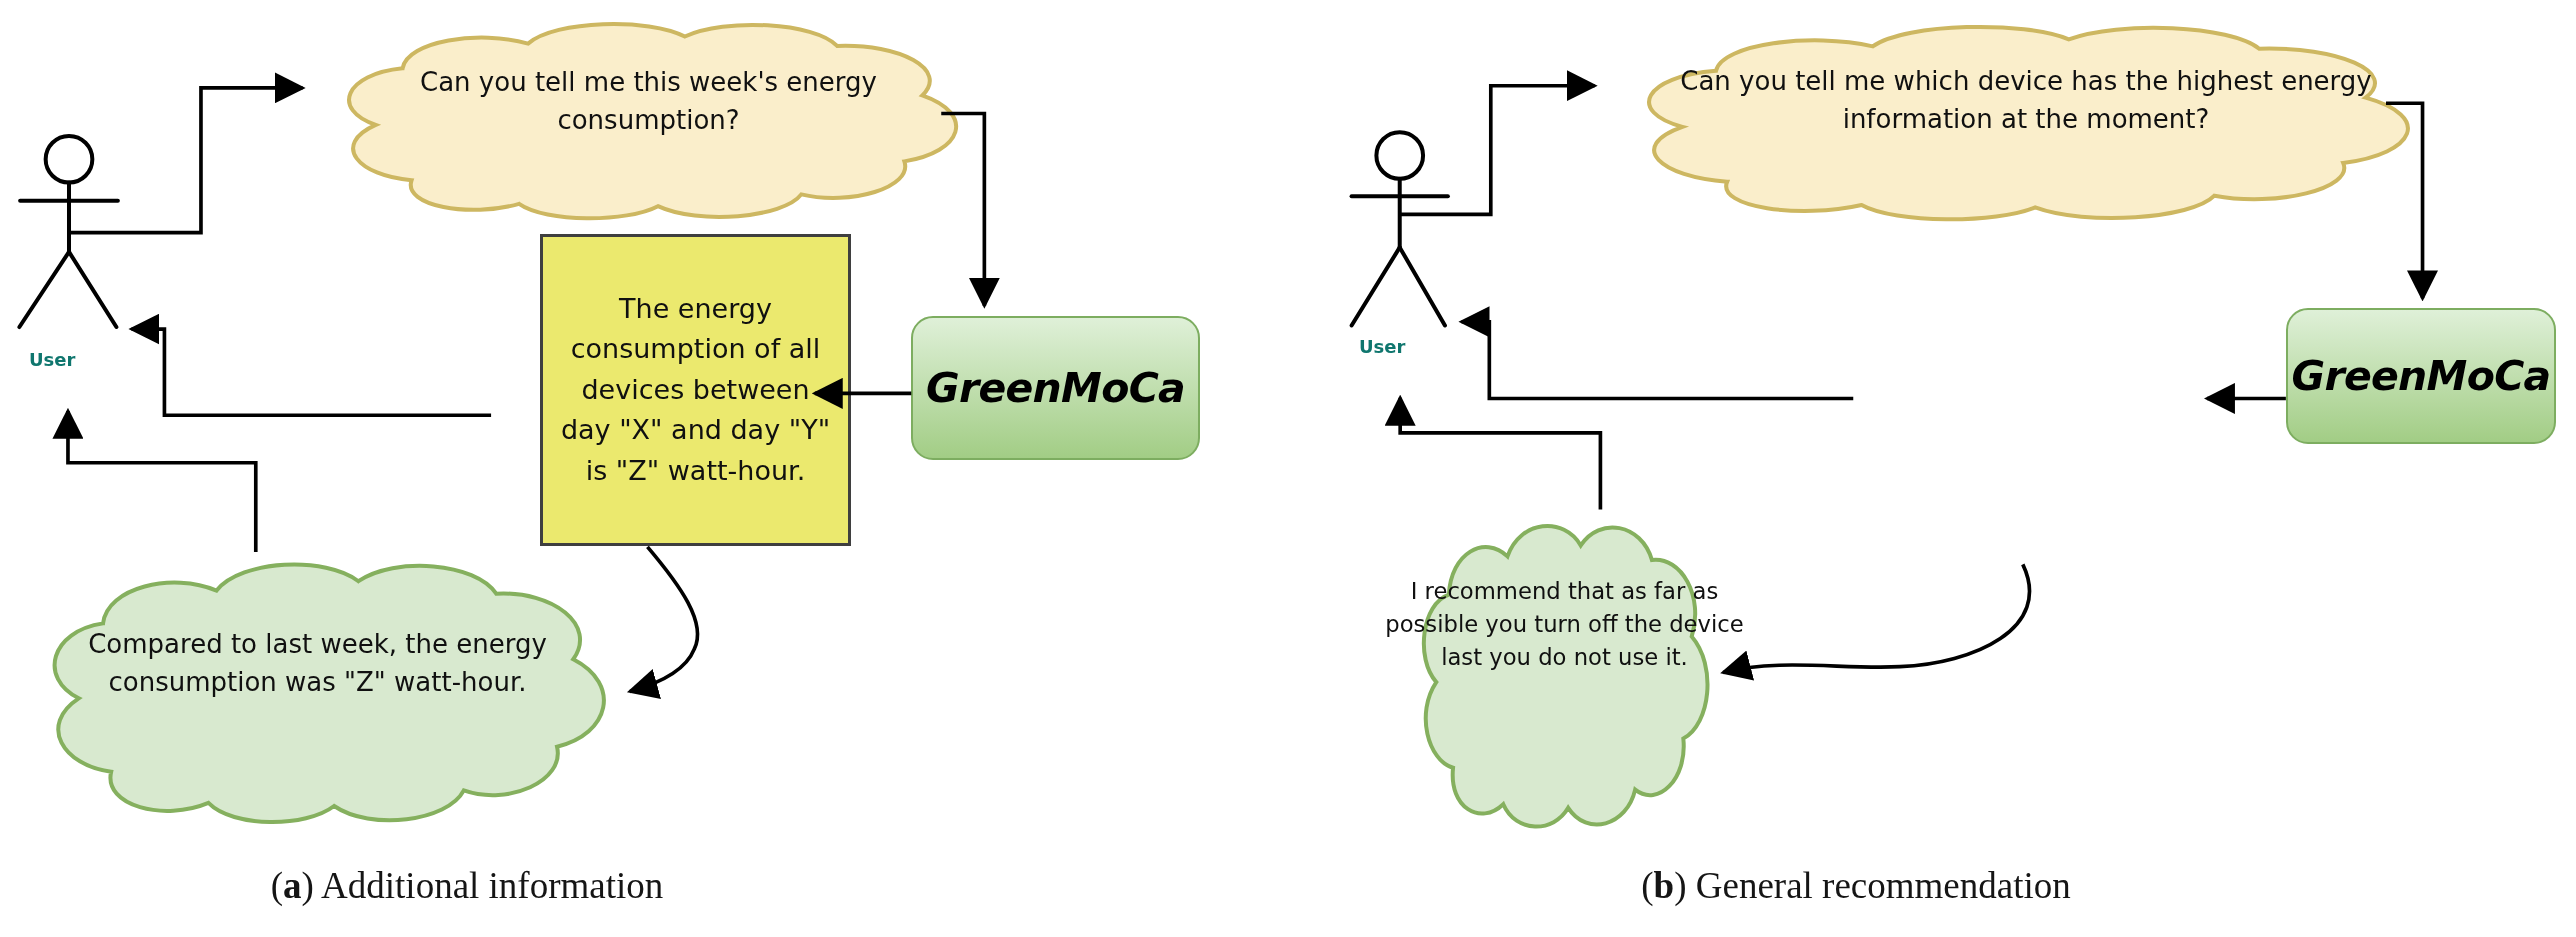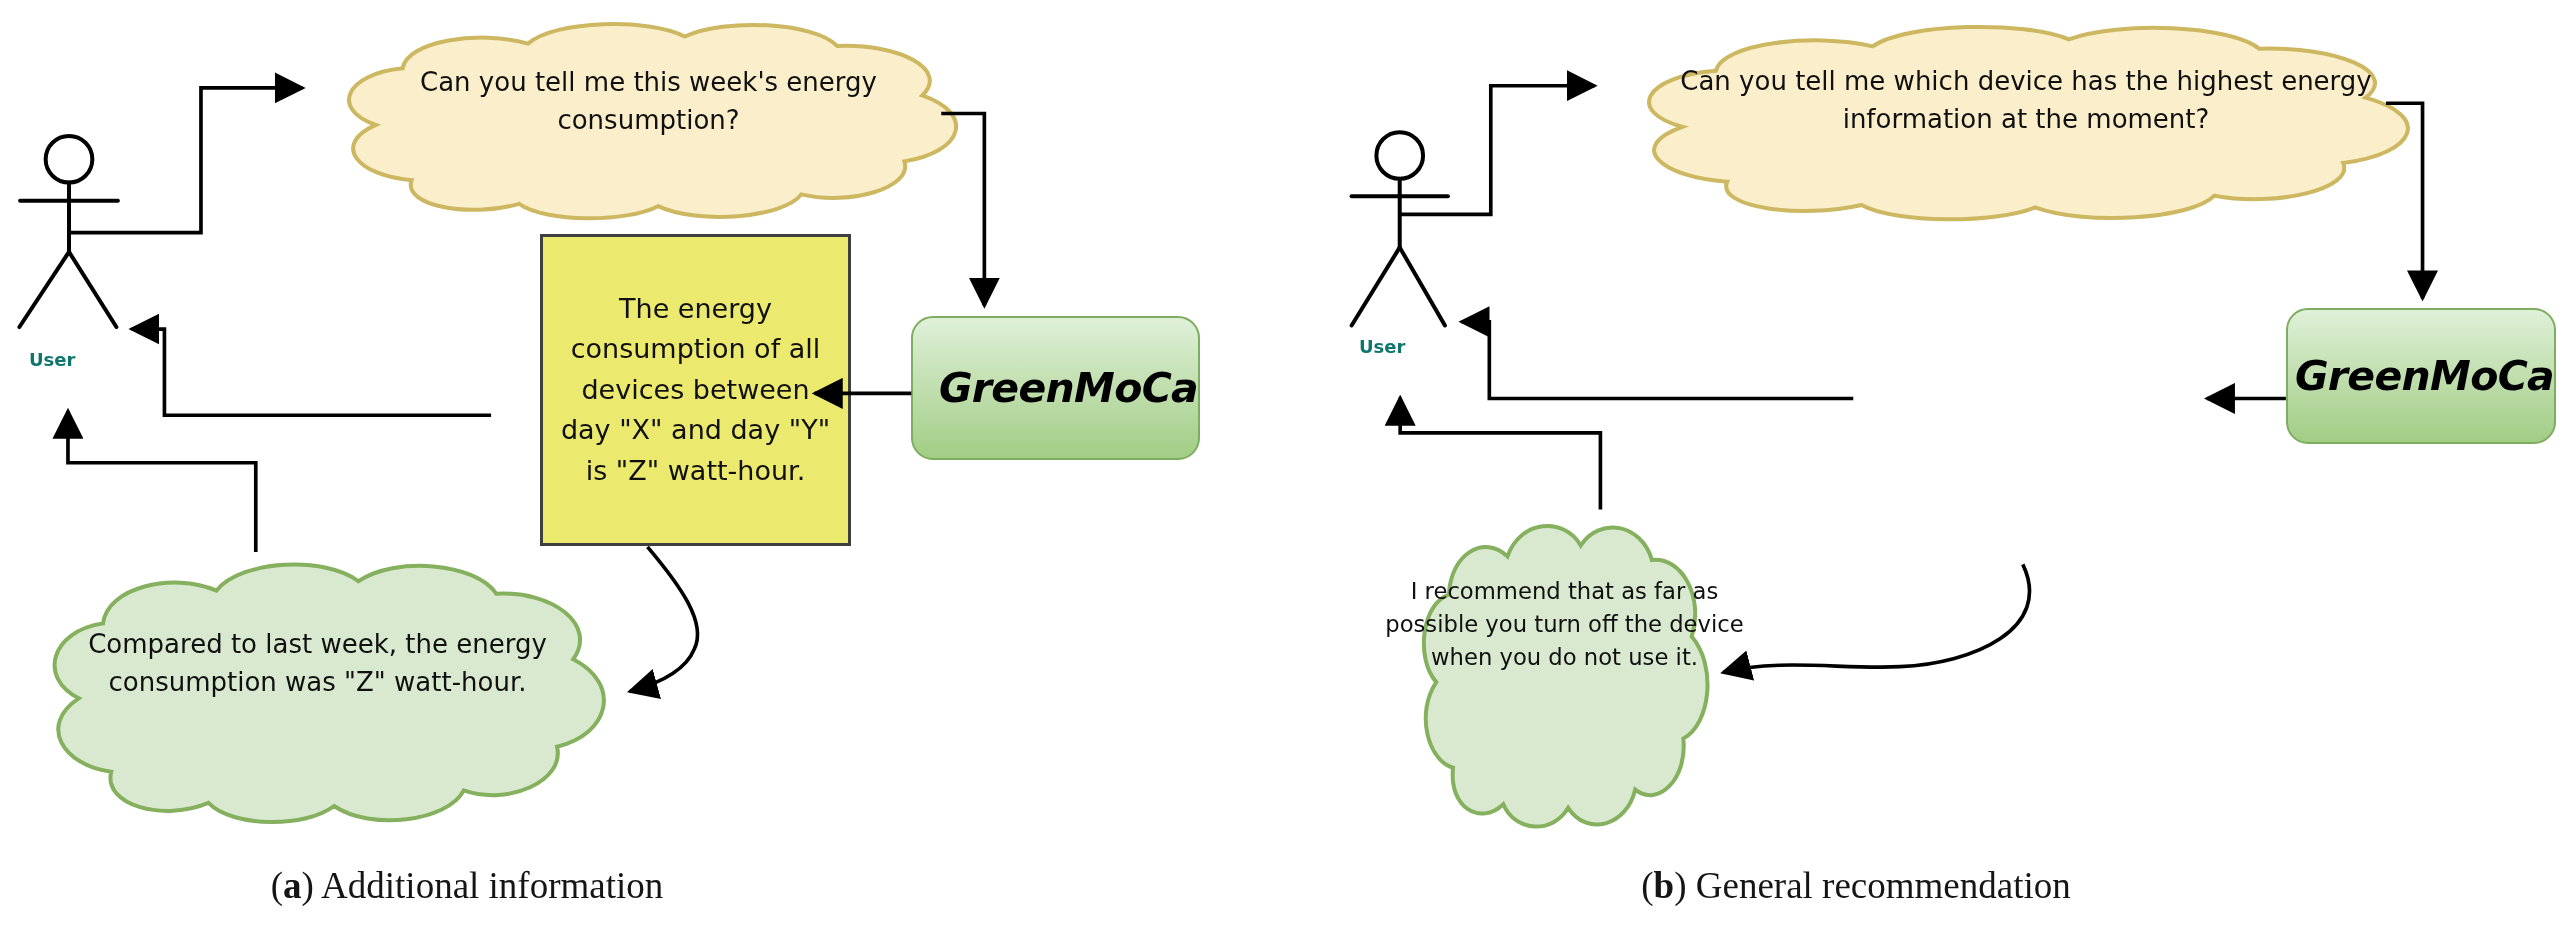--- a/index.html
+++ b/index.html
@@ -14,21 +14,21 @@
   .r-cloud .cloud-path{fill:var(--cloud_recommend_fill);stroke:var(--cloud_recommend_stroke);}
   .cloud-text{position:absolute;display:flex;align-items:center;justify-content:center;
       text-align:center;font-size:26px;line-height:1.45;color:#101010;}
   .note-box{position:absolute;background:var(--note_fill);
       border:3.7px solid var(--note_stroke);box-sizing:border-box;
       display:flex;align-items:center;justify-content:center;}
   .note-text{text-align:center;font-size:26px;line-height:1.5;color:#101010;padding:0 10.2px;}
   .system-box{position:absolute;box-sizing:border-box;
       background:linear-gradient(to bottom,var(--system_fill_top),var(--system_fill_bottom));
       border:2.9px solid var(--system_stroke);border-radius:22px;
-      display:flex;align-items:center;justify-content:flex-end;}
+      display:flex;align-items:center;justify-content:center;}
   .system-label{font-size:41px;font-weight:bold;font-style:italic;color:#000;
       letter-spacing:-0.7px;}
   .user-label{position:absolute;font-size:18px;font-weight:bold;color:#0f766e;
       text-align:left;}
   .figure-stroke{stroke:var(--line_color);stroke-width:5.5;fill:none;stroke-linecap:round;}
   .connector{stroke:var(--line_color);stroke-width:5;fill:none;}
   .caption{position:absolute;font-family:"Liberation Serif","DejaVu Serif",serif;
       font-size:37px;color:#151515;text-align:center;width:658px;}
   .cap-letter{font-weight:bold;}
 </style>
@@ -79,21 +79,21 @@
     <div class="cloud-text abs" style="left:1644px;top:40px;width:764px;height:121px;">Can you tell me which device has the highest energy information at the moment?</div>
 
 
     <div class="system-box" style="left:2286px;top:308px;width:270px;height:136px;">
       <div class="system-label">GreenMoCa</div>
     </div>
 
     <svg class="shape r-cloud" style="left:1407px;top:509px;width:314px;height:328px;" viewBox="0 0 300 180" preserveAspectRatio="none">
       <path class="cloud-path" d="M 28,95 C 8,82 14,52 40,47 C 42,24 74,14 96,26 C 108,6 150,4 166,20 C 184,4 224,8 234,28 C 262,26 284,48 272,70 C 296,86 290,118 264,126 C 268,148 240,164 218,154 C 210,174 172,180 154,164 C 140,178 104,178 92,162 C 70,174 40,164 44,142 C 20,138 8,112 28,95 Z"></path>
     </svg>
-    <div class="cloud-text abs" style="left:1378px;top:544px;width:373px;height:161px;font-size:22.7px;">I recommend that as far as possible you turn off the device when you do not use it.</div>
+    <div class="cloud-text abs" style="left:1378px;top:544px;width:373px;height:161px;font-size:22.7px;">I recommend that as far as possible you turn off the device last you do not use it.</div>
 
     <svg class="shape" style="left:1337px;top:121px;width:124px;height:212px;" viewBox="0 0 170 290">
       <circle class="figure-stroke" cx="86" cy="47" r="32"></circle>
       <line class="figure-stroke" x1="86" y1="79" x2="86" y2="173"></line>
       <line class="figure-stroke" x1="20" y1="103" x2="152" y2="103"></line>
       <line class="figure-stroke" x1="86" y1="173" x2="20" y2="280"></line>
       <line class="figure-stroke" x1="86" y1="173" x2="148" y2="280"></line>
     </svg>
     <div class="user-label" style="left:1359px;top:336px;width:80px;">User</div>
 

